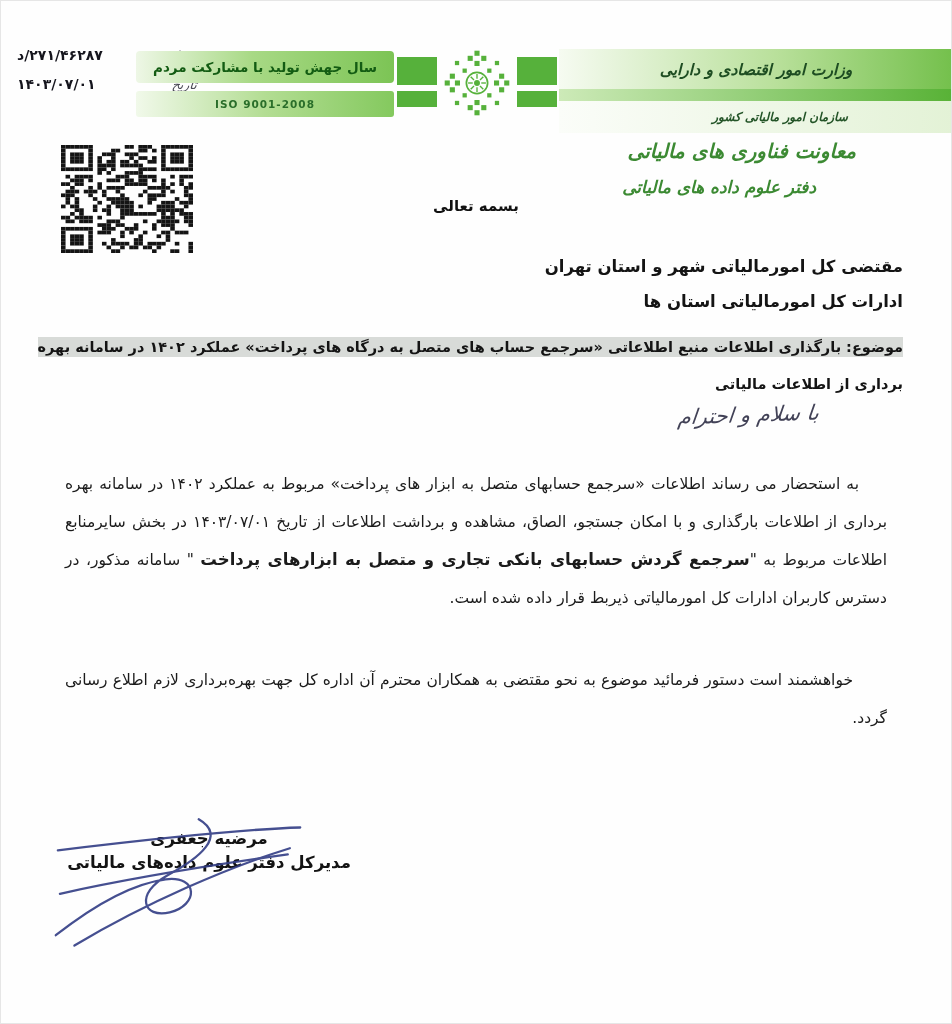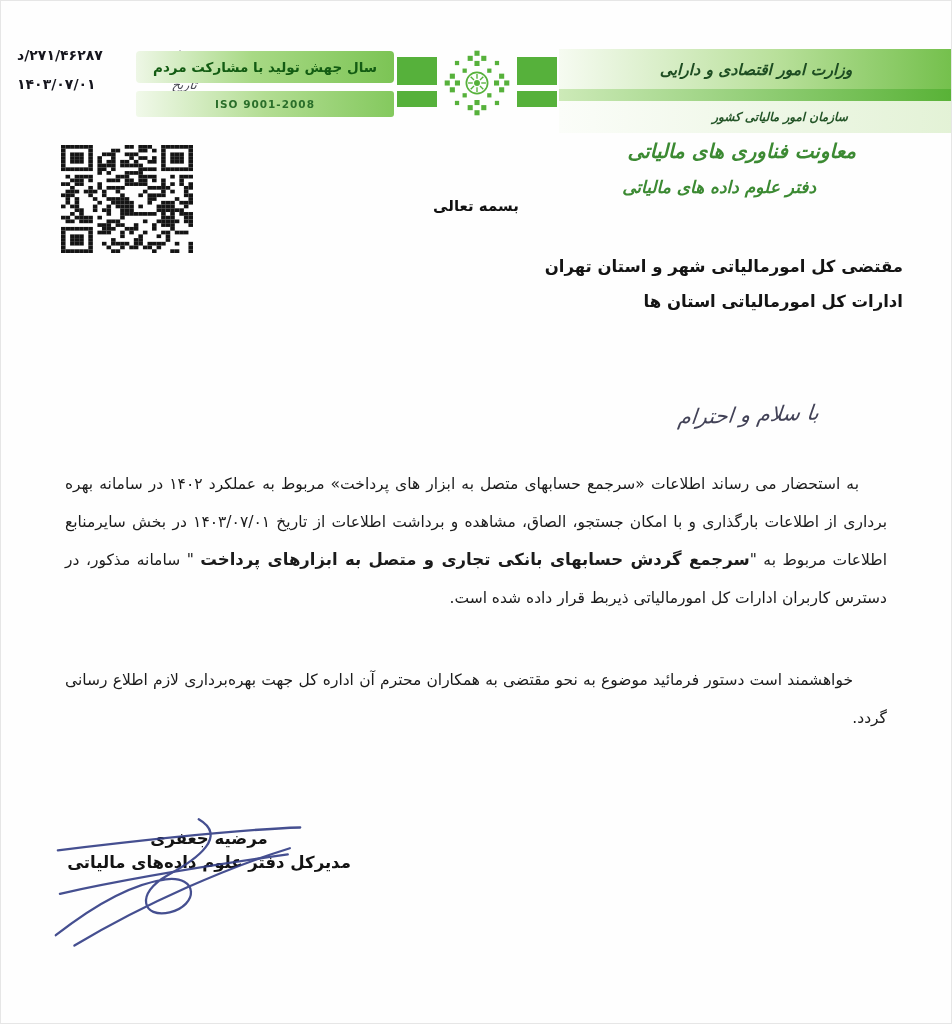--- a/index.html
+++ b/index.html
@@ -567,20 +567,24 @@
         </g>
       </svg></div>
 
   <div class="besmellah">بسمه تعالی</div>
 
   <div class="recipients">
     <div class="recipient-line">مقتضی کل امورمالیاتی شهر و استان تهران</div>
     <div class="recipient-line">ادارات کل امورمالیاتی استان ها</div>
   </div>
 
+  <div class="subject">
+    <div><span class="hl">موضوع: بارگذاری اطلاعات منبع اطلاعاتی «سرجمع حساب های متصل به درگاه های پرداخت» عملکرد ۱۴۰۲ در سامانه بهره</span></div>
+    <div>برداری از اطلاعات مالیاتی</div>
+  </div>
 
   <div class="greeting">با سلام و احترام</div>
 
   <p class="para p1"><span>به استحضار می رساند اطلاعات «سرجمع حسابهای متصل به ابزار های پرداخت» مربوط به عملکرد ۱۴۰۲ در سامانه بهره برداری از اطلاعات بارگذاری و با امکان جستجو، الصاق، مشاهده و برداشت اطلاعات از تاریخ ۱۴۰۳/۰۷/۰۱ در بخش سایرمنابع اطلاعات مربوط به "</span><span class="bold-inline">سرجمع گردش حسابهای بانکی تجاری و متصل به ابزارهای پرداخت</span><span> " سامانه مذکور، در دسترس کاربران ادارات کل امورمالیاتی ذیربط قرار داده شده است.</span></p>
 
   <p class="para p2">خواهشمند است دستور فرمائید موضوع به نحو مقتضی به همکاران محترم آن اداره کل جهت بهره‌برداری لازم اطلاع رسانی گردد.</p>
 
   <div class="sig-block">
     <div class="sig-name">مرضیه جعفری</div>
     <div class="sig-title">مدیرکل دفتر علوم داده‌های مالیاتی</div>

